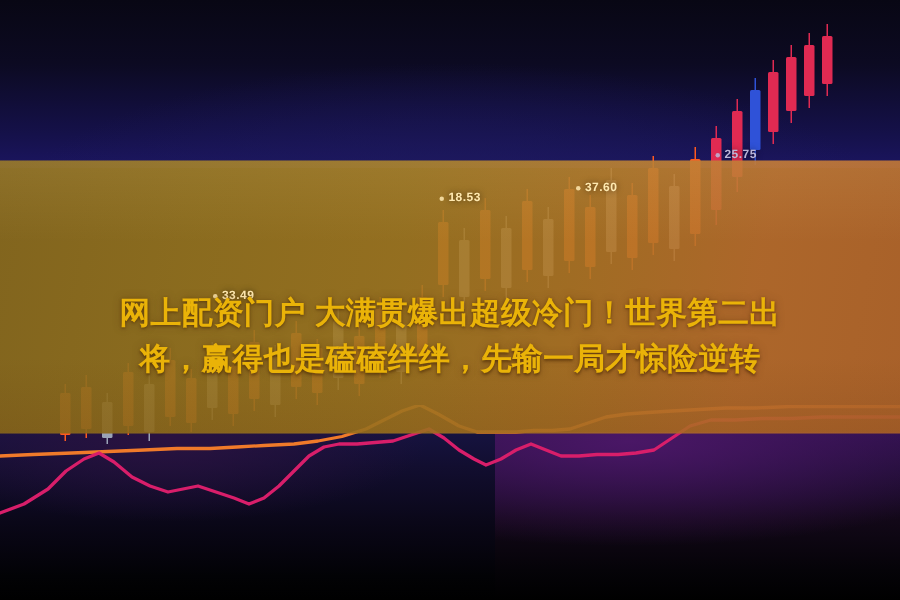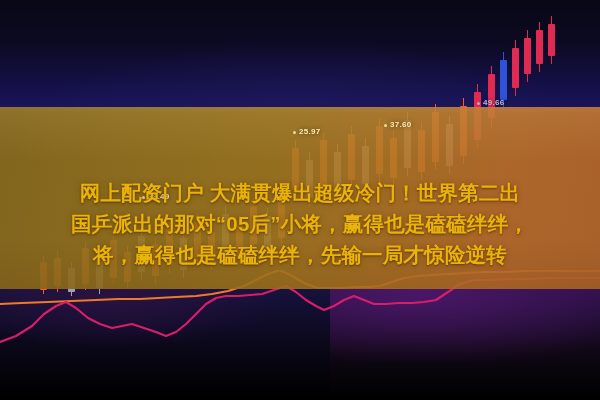--- a/index.html
+++ b/index.html
@@ -324,30 +324,29 @@
         <div class="body" style="top: 8px; height: 32px;"></div>
       </div>
     </div>
 
   <svg class="line-chart" id="lines" viewBox="0 0 600 120" preserveAspectRatio="none">
       <polyline points="0,34 22,33 48,32 72,31 96,30 118,29 140,29 158,28 176,27 196,26 212,24 228,21 244,16 256,10 268,4 280,0 292,6 306,14 318,18 330,18 344,18 356,17 368,17 380,16 392,12 404,8 418,6 432,5 448,4 466,3 484,2 504,2 526,1 548,1 570,1 600,1" fill="none" stroke="#f07a2a" stroke-width="2.2" stroke-linejoin="round" stroke-linecap="round" vector-effect="non-scaling-stroke"></polyline>
       <polyline points="0,72 16,66 32,56 44,44 56,36 66,32 76,38 88,48 100,54 112,58 122,56 132,54 144,58 156,62 166,66 176,62 186,54 196,44 206,34 216,28 226,26 238,26 250,25 262,24 274,20 286,16 296,22 306,30 316,36 324,40 334,36 344,30 354,26 364,30 374,34 386,34 398,33 412,33 424,32 436,30 448,22 460,14 474,10 490,10 508,9 528,9 548,8 570,8 600,8" fill="none" stroke="#d81e6a" stroke-width="2.2" stroke-linejoin="round" stroke-linecap="round" vector-effect="non-scaling-stroke"></polyline>
     </svg>
 
   <div id="labels-under" style="position: absolute; left: 0px; top: 0px; width: 600px; height: 400px; pointer-events: none;">
-      <div class="price-tag dim" style="left: 483px; top: 98px; position: absolute;">49.66</div>
+      <div class="price-tag dim" style="left: 483px; top: 98px; position: absolute;">25.75</div>
     </div>
 
   <div class="gold-band"></div>
 
   <div id="labels-over" style="position: absolute; left: 0px; top: 0px; width: 600px; height: 400px; pointer-events: none;">
-      <div class="price-tag" style="left: 299px; top: 127px; position: absolute;">25.97</div>
+      <div class="price-tag" style="left: 299px; top: 127px; position: absolute;">18.53</div>
       <div class="price-tag" style="left: 390px; top: 120px; position: absolute;">37.60</div>
       <div class="price-tag" style="left: 148px; top: 192px; position: absolute;">33.49</div>
     </div>
 
   <div class="headline">
     <div class="hl-line l1">网上配资门户 大满贯爆出超级冷门！世界第二出</div>
-    <div class="hl-line l2">国乒派出的那对“05后”小将，赢得也是磕磕绊绊，</div>
     <div class="hl-line l3">将，赢得也是磕磕绊绊，先输一局才惊险逆转</div>
   </div>
 
 </div>
 
 </body></html>

